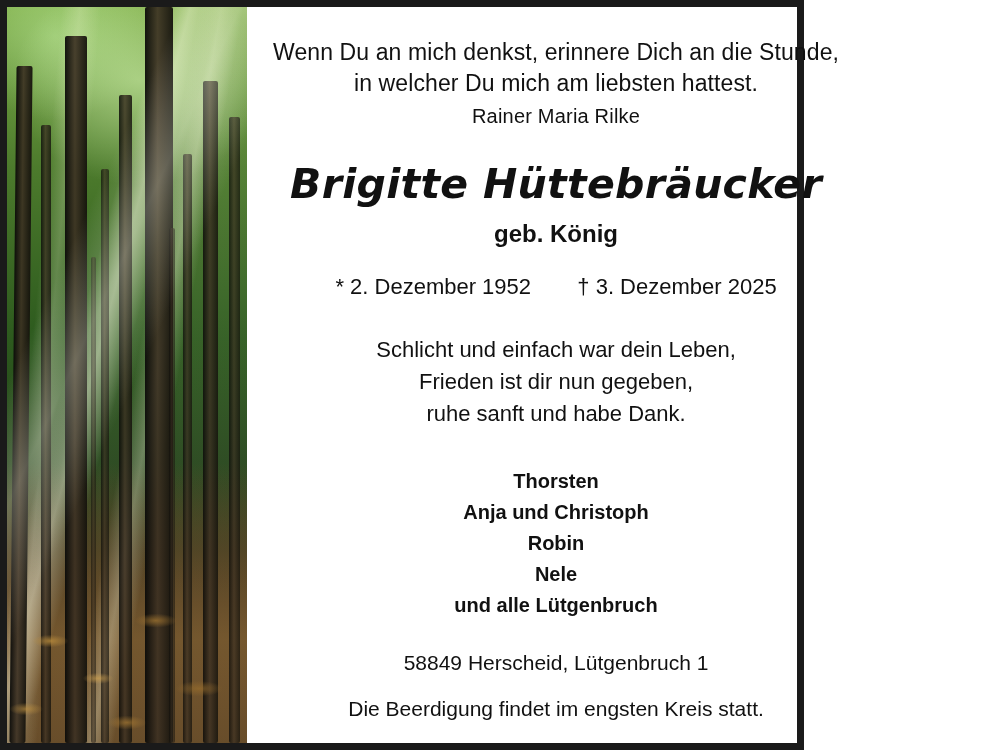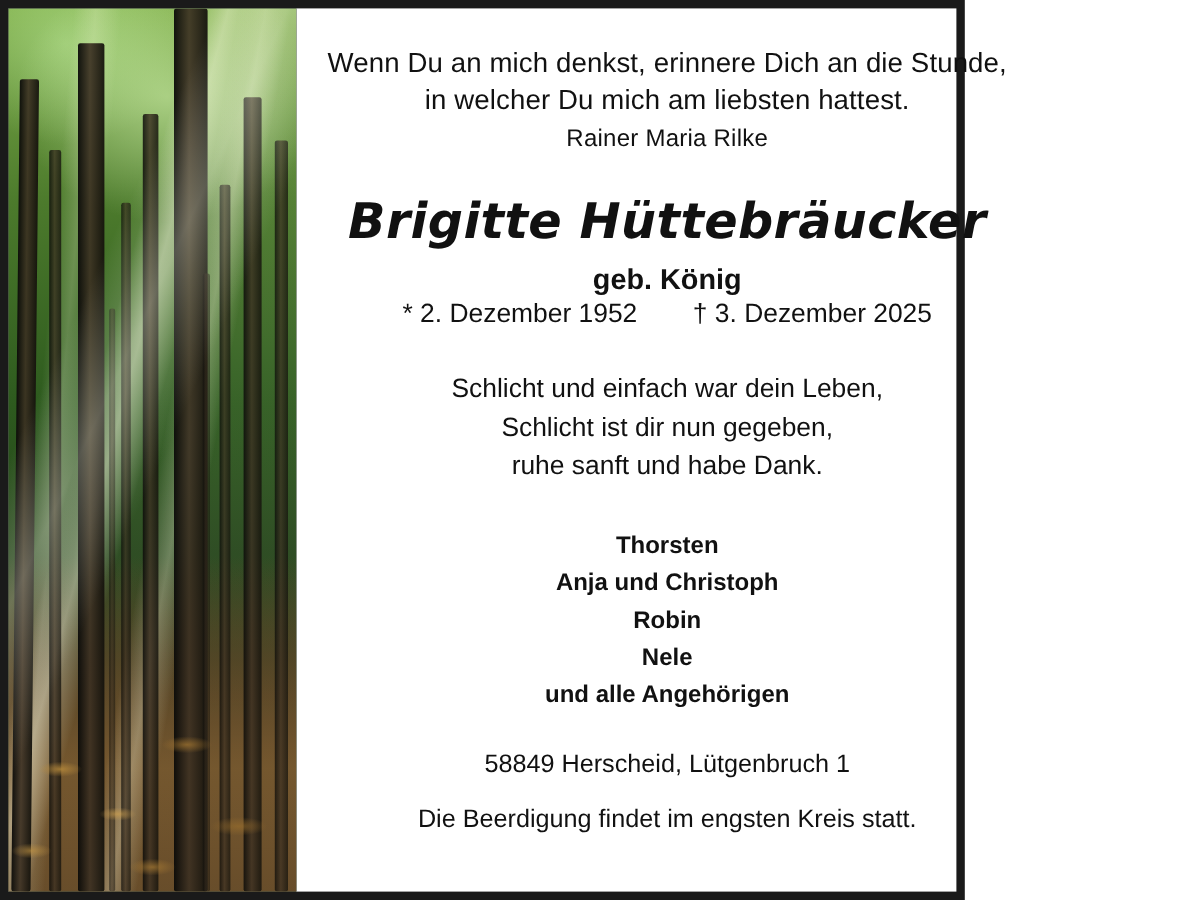--- a/index.html
+++ b/index.html
@@ -133,20 +133,21 @@
 
   .maiden {
     font-size: 24px;
     font-weight: bold;
     margin-top: 12px;
     text-align: center;
   }
 
   .dates {
     font-size: 22px;
+    margin-top: 26px;
     white-space: nowrap;
   }
   .dates .gap { display: inline-block; width: 34px; }
 
   .verse {
     font-size: 22px;
     line-height: 1.45;
     margin-top: 34px;
   }
   .verse-line { white-space: nowrap; }
@@ -205,29 +206,29 @@
     <div class="maiden">geb. König</div>
 
     <div class="dates">
       <span>* 2. Dezember 1952</span>
       <span class="gap"></span>
       <span>† 3. Dezember 2025</span>
     </div>
 
     <div class="verse">
       <div class="verse-line">Schlicht und einfach war dein Leben,</div>
-      <div class="verse-line">Schlicht ist dir nun gegeben,</div>
+      <div class="verse-line">Frieden ist dir nun gegeben,</div>
       <div class="verse-line">ruhe sanft und habe Dank.</div>
     </div>
 
     <div class="survivors">
       <div class="survivor-line">Thorsten</div>
       <div class="survivor-line">Anja und Christoph</div>
       <div class="survivor-line">Robin</div>
       <div class="survivor-line">Nele</div>
-      <div class="survivor-line">und alle Angehörigen</div>
+      <div class="survivor-line">und alle Lütgenbruch</div>
     </div>
 
     <div class="address">58849 Herscheid, Lütgenbruch 1</div>
     <div class="funeral">Die Beerdigung findet im engsten Kreis statt.</div>
 
   </div>
 </div>
 
 </body></html>

